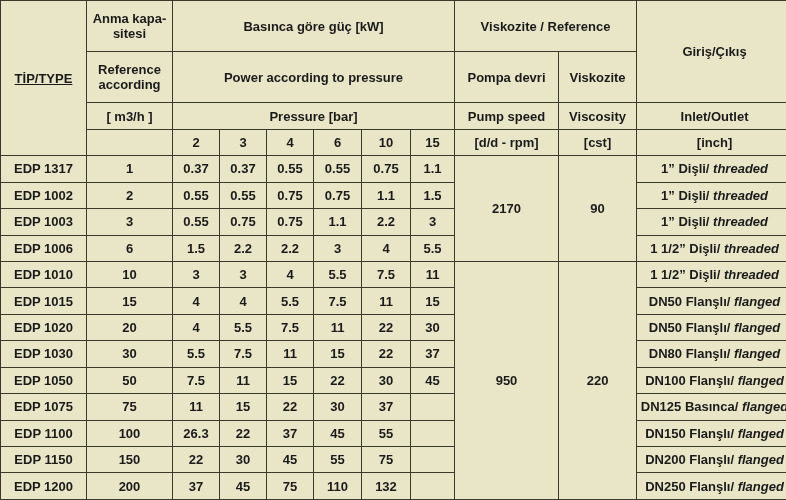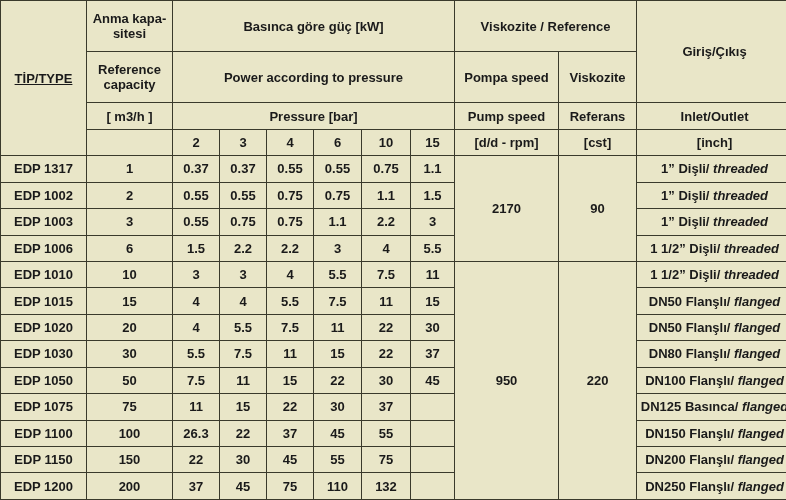--- a/index.html
+++ b/index.html
@@ -107,31 +107,31 @@
 
     <tr>
       <td rowspan="4" class="type-head">TİP/TYPE</td>
       <td class="hdr-small">Anma kapa-sitesi</td>
       <td colspan="6" class="hdr">Basınca göre güç [kW]</td>
       <td colspan="2" class="hdr">Viskozite / Reference</td>
       <td rowspan="2" class="hdr">Giriş/Çıkış</td>
     </tr>
 
     <tr>
-      <td class="hdr-small">Reference capacity</td>
+      <td class="hdr-small">Reference according</td>
       <td colspan="6" class="hdr">Power according to pressure</td>
-      <td class="hdr-small">Pompa speed</td>
+      <td class="hdr-small">Pompa devri</td>
       <td class="hdr-small">Viskozite</td>
     </tr>
 
     <tr>
       <td class="hdr-units">[ m3/h ]</td>
       <td colspan="6" class="hdr">Pressure [bar]</td>
       <td class="hdr-small">Pump speed</td>
-      <td class="hdr-small">Referans</td>
+      <td class="hdr-small">Viscosity</td>
       <td class="hdr-small">Inlet/Outlet</td>
     </tr>
 
     <tr>
       <td class="empty"></td>
       <td class="num">2</td>
       <td class="num">3</td>
       <td class="num">4</td>
       <td class="num">6</td>
       <td class="num">10</td>

